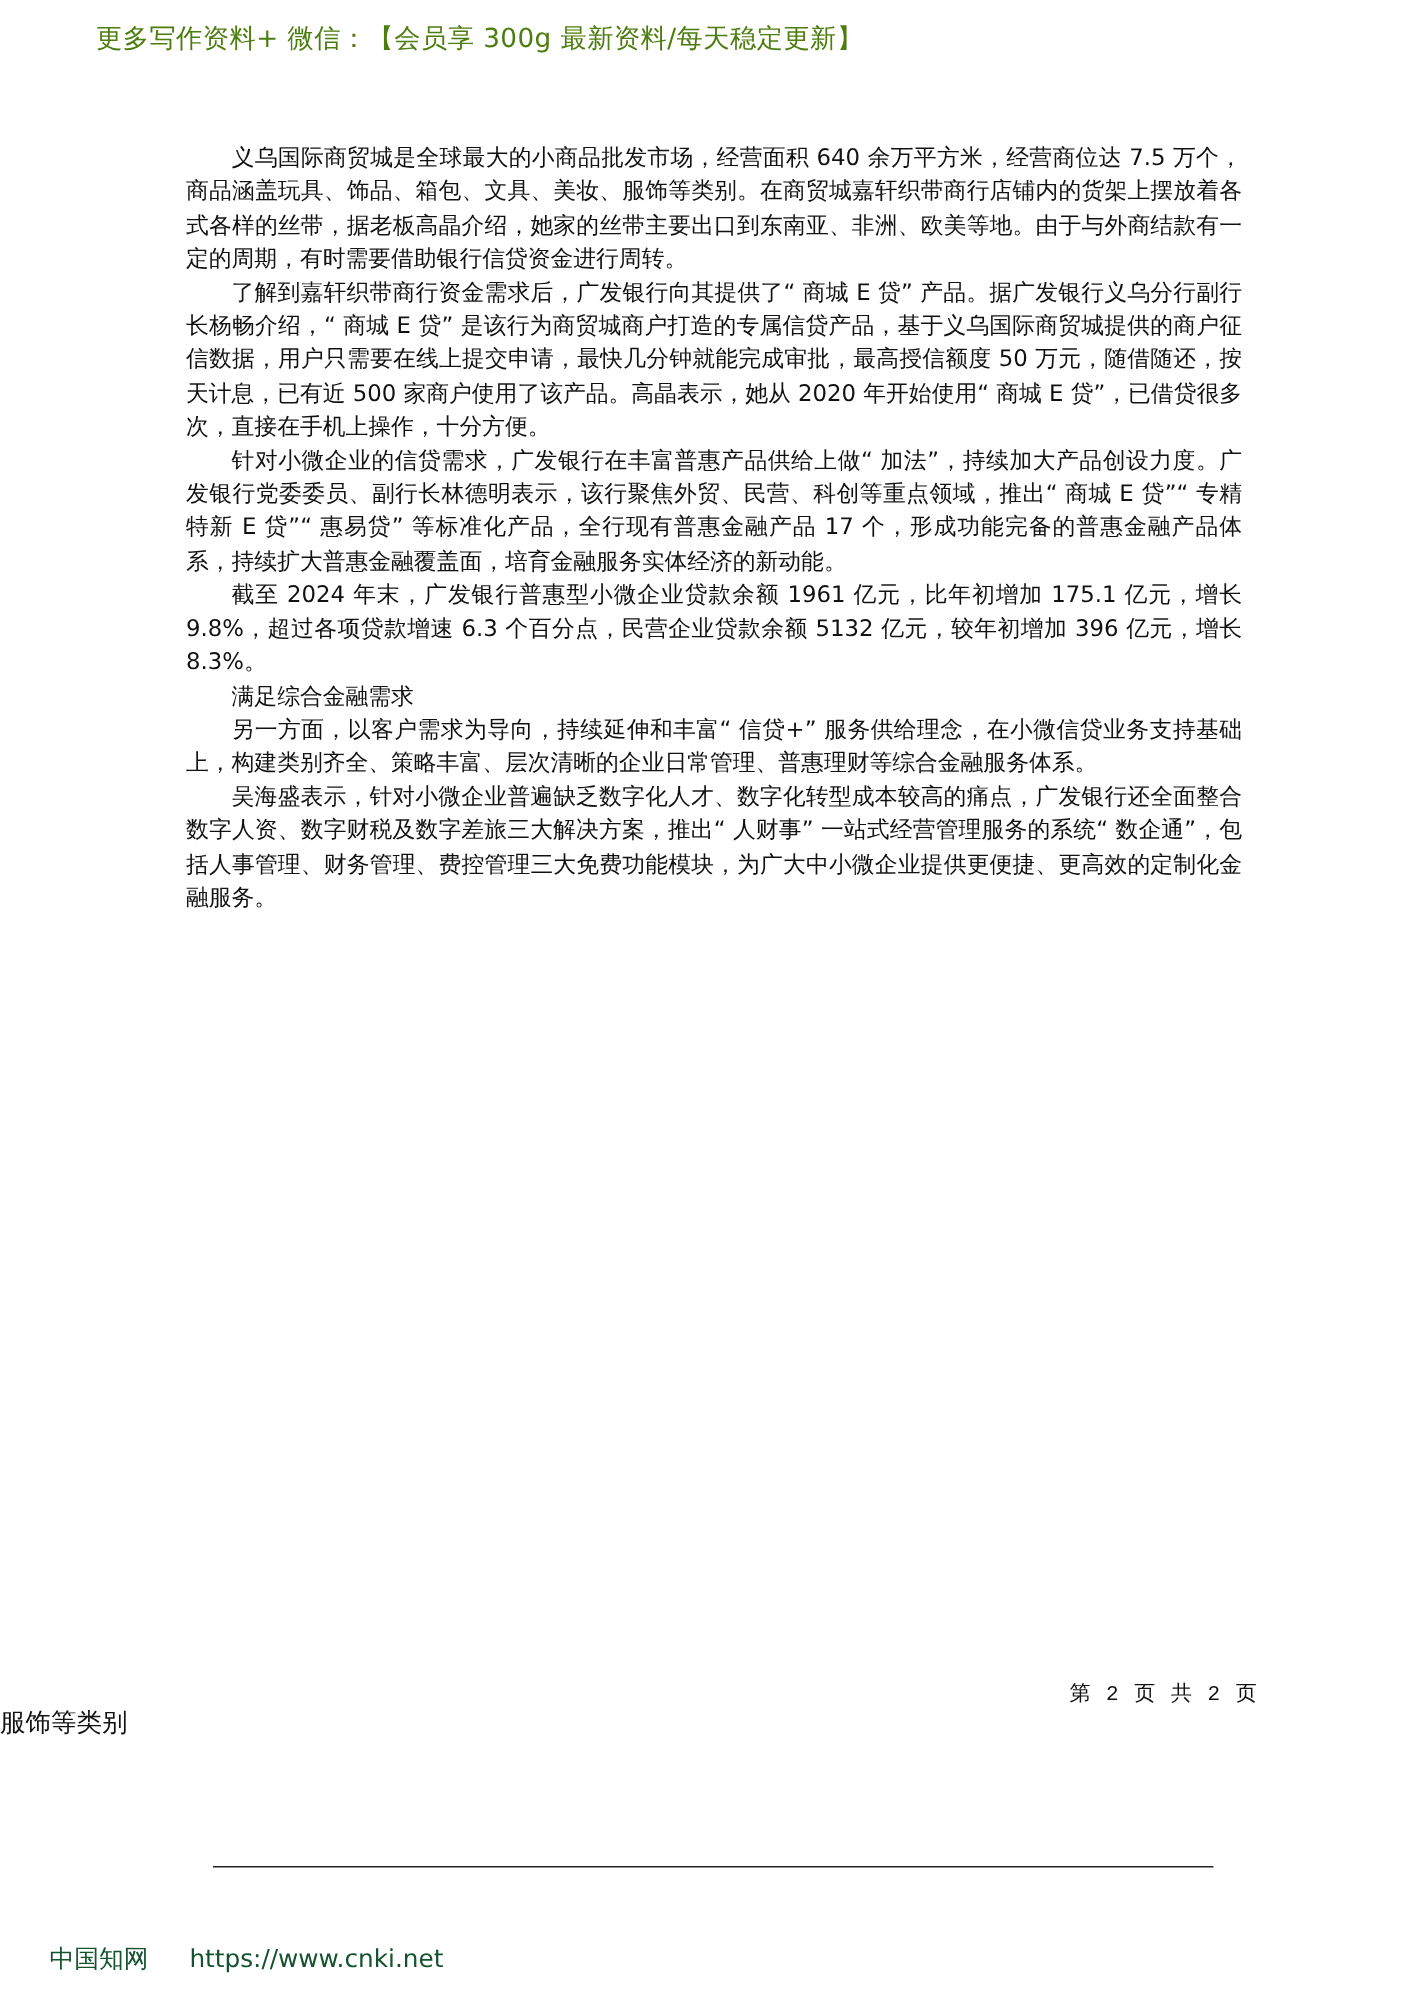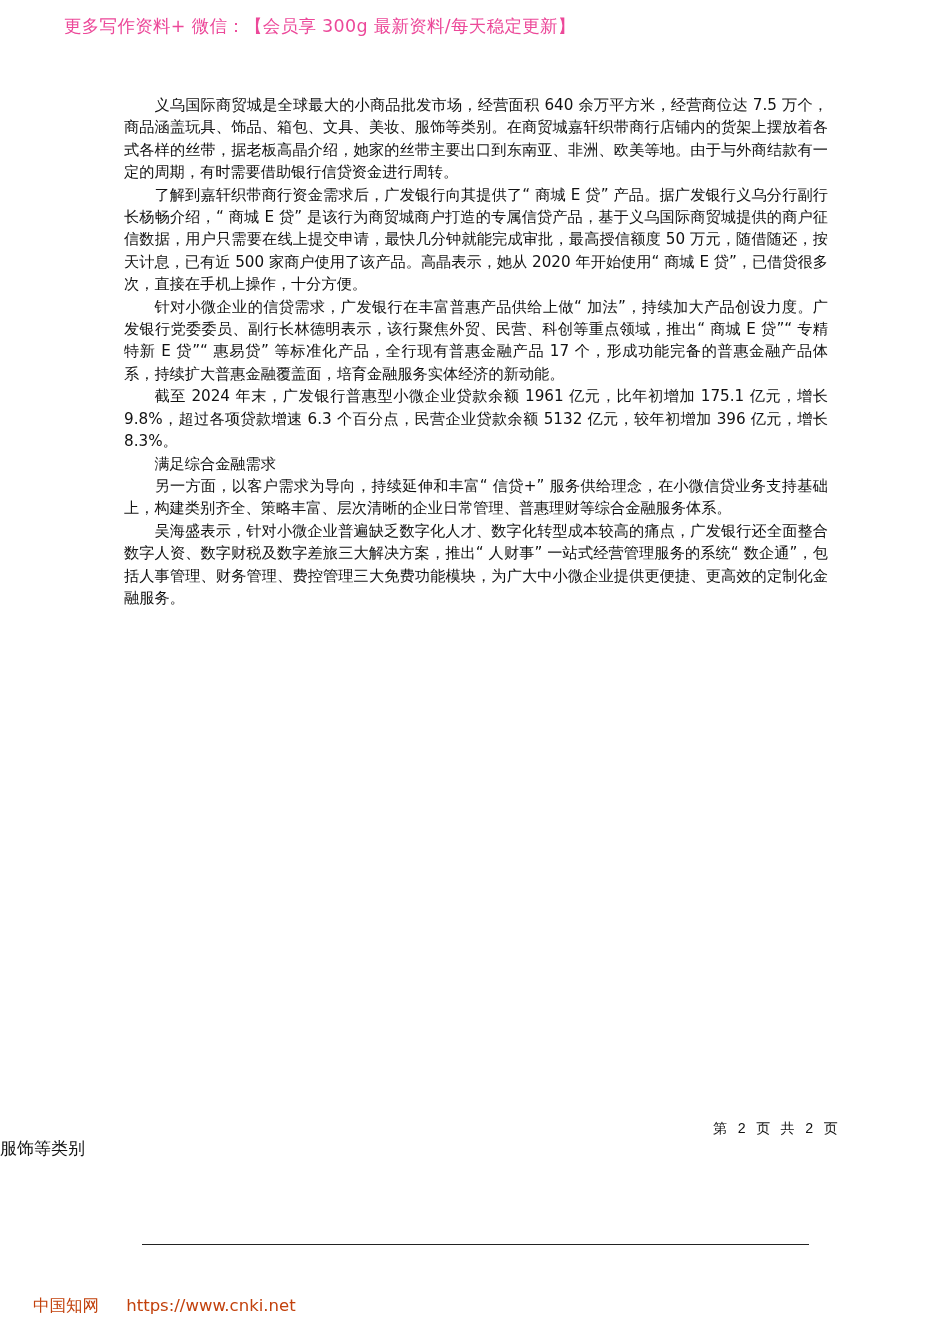--- a/index.html
+++ b/index.html
@@ -14,21 +14,21 @@
       overflow: hidden;
       font-family: "DejaVu Sans", "Liberation Sans", sans-serif;
       color: #111111;
     }
     .promo-banner {
       position: absolute;
       left: 64px;
       top: 14px;
       font-size: 17.5px;
       letter-spacing: 0.3px;
-      color: #ec4899;
+      color: #4d7c0f;
       white-space: nowrap;
       line-height: 24px;
     }
     .article {
       position: absolute;
       left: 124px;
       top: 94px;
       width: 704px;
       font-size: 15.2px;
       line-height: 22.4px;
@@ -63,21 +63,21 @@
       top: 1244px;
       width: 667px;
       height: 0;
       border-top: 1px solid #222;
     }
     .source-footer {
       position: absolute;
       left: 33px;
       top: 1295px;
       font-size: 16.5px;
-      color: #c2410c;
+      color: #14532d;
       white-space: nowrap;
     }
     .source-footer .site-name {
       margin-right: 22px;
     }
   </style>
 </head>
 <body>
 
 <div class="promo-banner">更多写作资料+ 微信：【会员享 300g 最新资料/每天稳定更新】</div>

